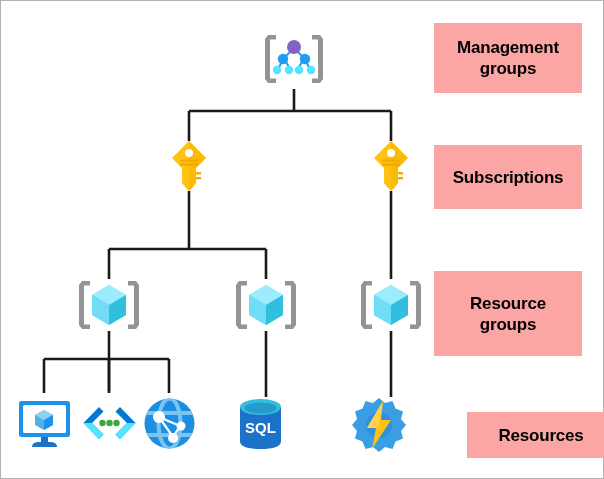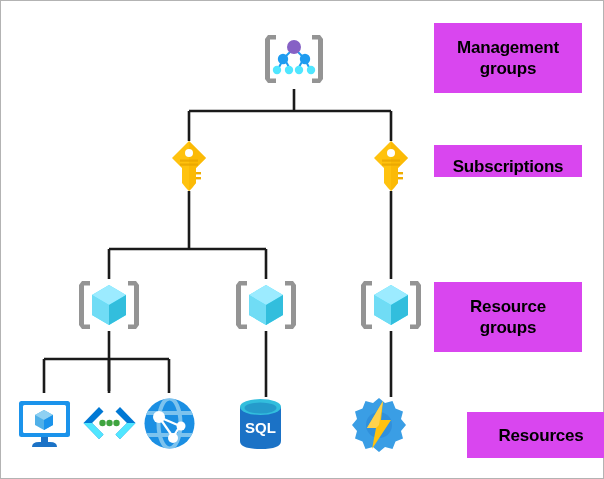--- a/index.html
+++ b/index.html
@@ -13,21 +13,21 @@
     position:relative;
     width:604px;height:479px;
     box-sizing:border-box;
     border:1px solid #b3b3b3;
     background:#ffffff;
   }
   .node{position:absolute;}
   .lines{position:absolute;left:0;top:0;width:602px;height:477px;pointer-events:none;}
   .label-box{
     position:absolute;
-    background:#d946ef;
+    background:#fca5a5;
     color:#000000;
     font-weight:bold;
     font-size:17px;
     line-height:21px;
     display:flex;
     align-items:center;
     justify-content:center;
     text-align:center;
     letter-spacing:-0.2px;
   }
@@ -231,27 +231,27 @@
     </svg>
   </div>
 
   <div class="label-box" style="left:433px;top:22px;width:148px;height:70px;">
     <div>
       <div>Management</div>
       <div>groups</div>
     </div>
   </div>
 
-  <div class="label-box" style="left:433px;top:144px;width:148px;height:32px;align-items:flex-end;">
+  <div class="label-box" style="left:433px;top:144px;width:148px;height:64px;">
     <div>
       <div>Subscriptions</div>
     </div>
   </div>
 
-  <div class="label-box" style="left:433px;top:281px;width:148px;height:70px;">
+  <div class="label-box" style="left:433px;top:270px;width:148px;height:85px;">
     <div>
       <div>Resource</div>
       <div>groups</div>
     </div>
   </div>
 
   <div class="label-box" style="left:433px;top:411px;width:148px;height:46px;margin-left:33px;">
     <div>
       <div>Resources</div>
     </div>

